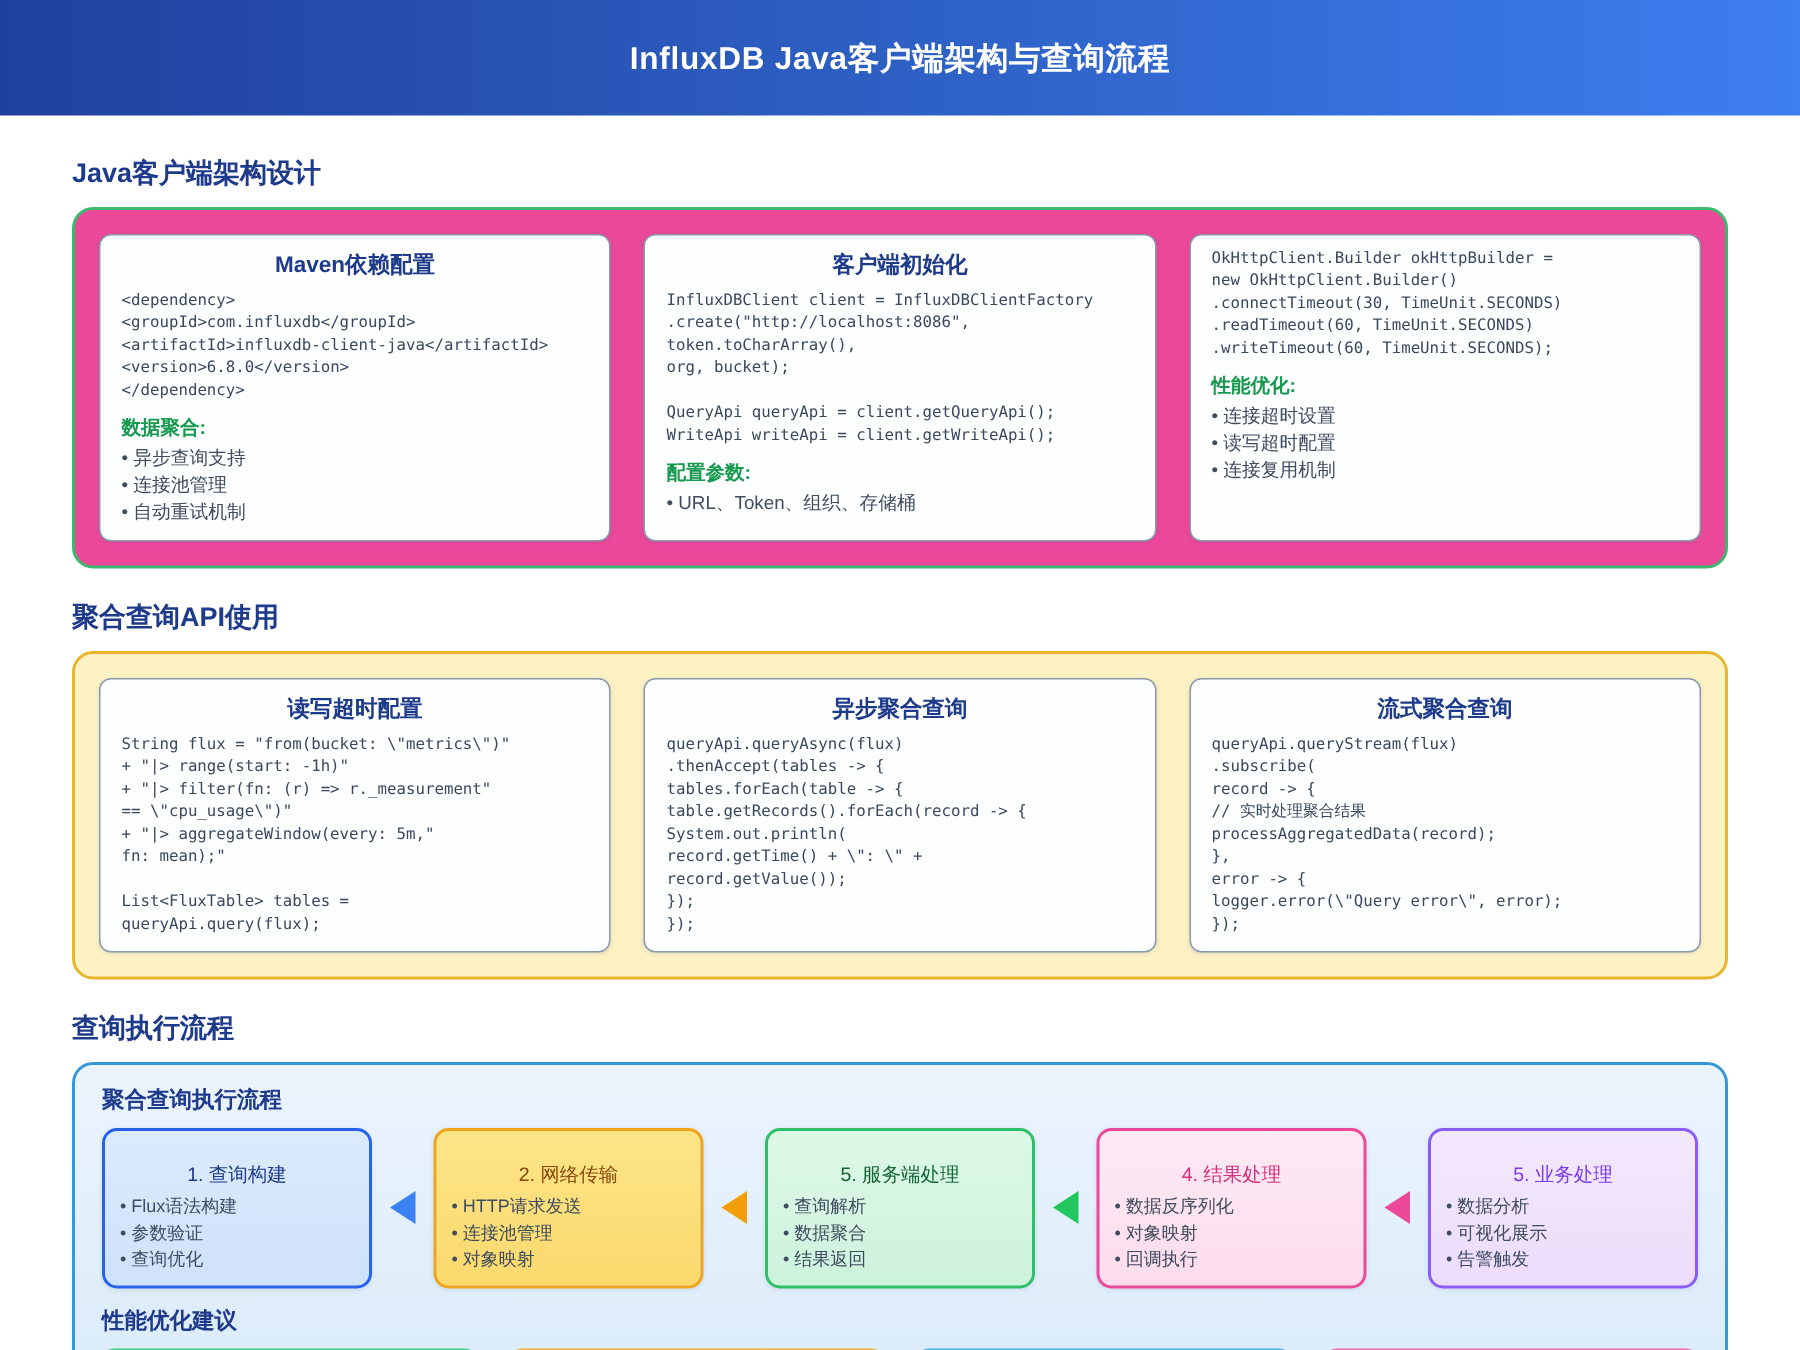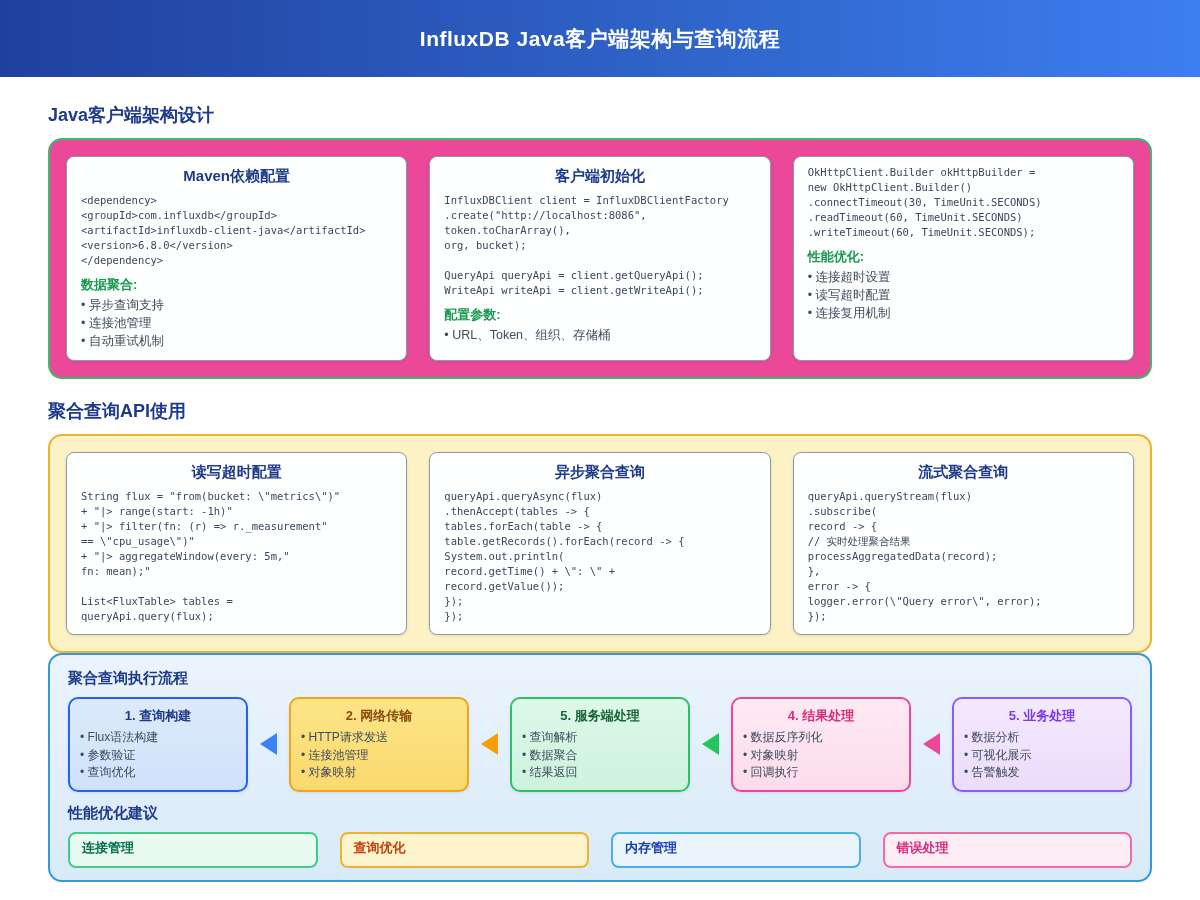--- a/index.html
+++ b/index.html
@@ -50,21 +50,21 @@
     display:block; padding:12px 18px 12px;
   }
   .sub-heading { color:#1e3a8a; font-size:15px; font-weight:bold; margin:2px 0 9px; }
   .sub-heading.tips { margin-top:12px; }
 
   .flow-row { display:flex; align-items:center; }
   .step {
     flex:1; border-radius:10px; border:2px solid; padding:6px 10px 8px;
     box-shadow:0 1px 3px rgba(30,58,138,.10);
   }
-  .step-title { font-size:13px; font-weight:bold; text-align:center; margin:2px 0 4px; }
+  .step-title { font-size:13px; font-weight:normal; text-align:center; margin:14px 0 4px; }
   .step-item { font-size:12px; color:#3f4b5e; line-height:17.5px; }
   .step-item::before { content:"• "; }
   .step-1 { background:linear-gradient(180deg,#dceafc,#cfe2fa); border-color:#2563eb; }
   .step-1 .step-title { color:#1e3a8a; }
   .step-2 { background:linear-gradient(180deg,#fce588,#fbd96d); border-color:#f0a41c; }
   .step-2 .step-title { color:#8a4a0c; }
   .step-3 { background:linear-gradient(180deg,#ddf8e7,#cdf3dd); border-color:#2fbf68; }
   .step-3 .step-title { color:#166534; }
   .step-4 { background:linear-gradient(180deg,#fdeaf3,#fcdcec); border-color:#ec4899; }
   .step-4 .step-title { color:#d42e7c; }
@@ -176,20 +176,21 @@
 record -&gt; {
 // 实时处理聚合结果
 processAggregatedData(record);
 },
 error -&gt; {
 logger.error(\"Query error\", error);
 });</pre>
     </div>
   </div>
 
+  <div class="section-heading">查询执行流程</div>
   <div class="panel-blue">
 
     <div class="sub-heading">聚合查询执行流程</div>
 
     <div class="flow-row">
       <div class="step step-1">
         <div class="step-title">1. 查询构建</div>
         <div class="step-item">Flux语法构建</div>
         <div class="step-item">参数验证</div>
         <div class="step-item">查询优化</div>

